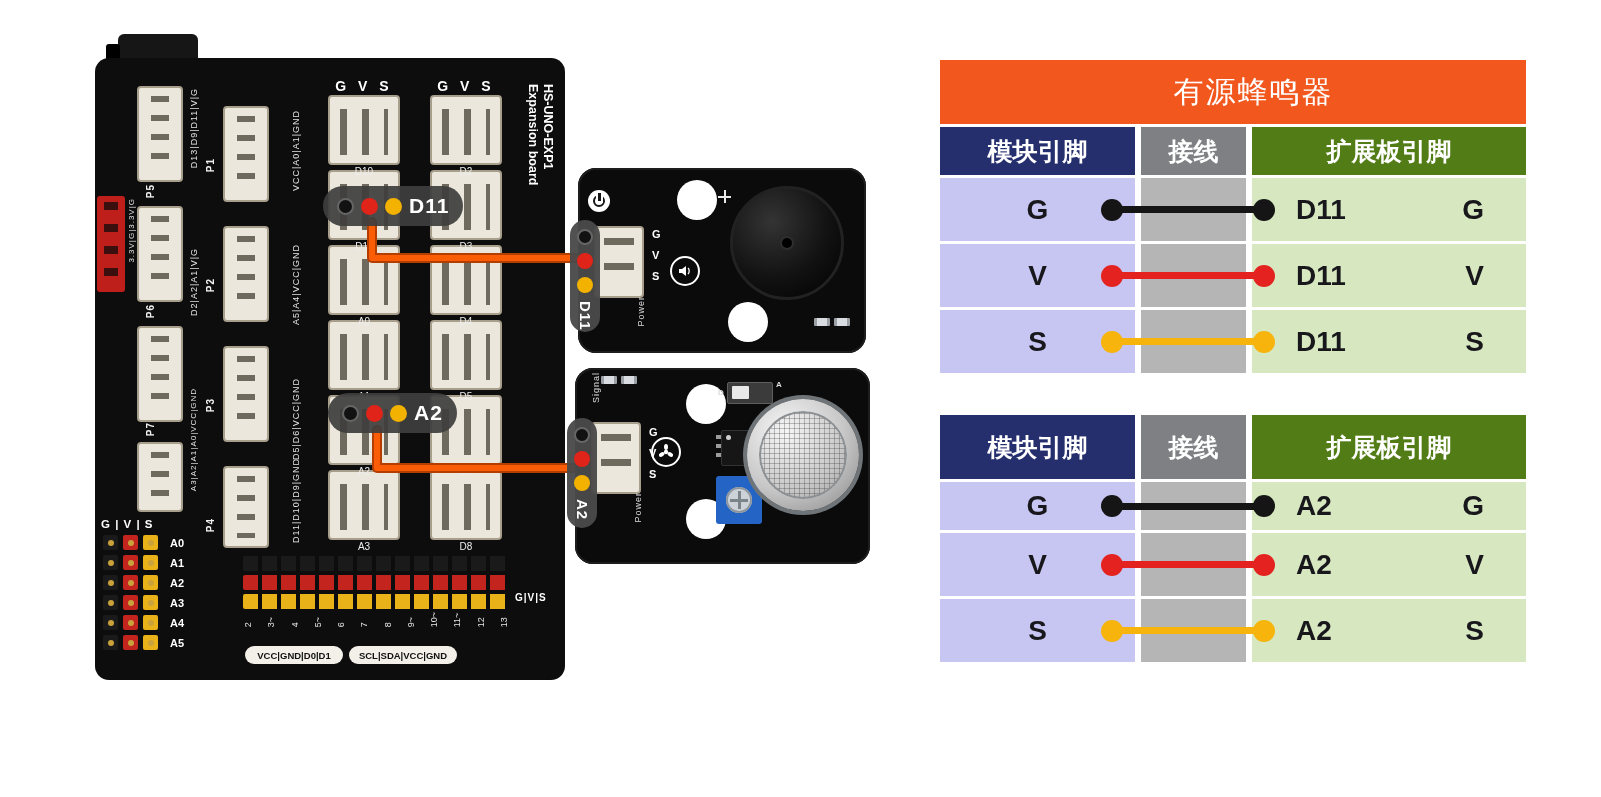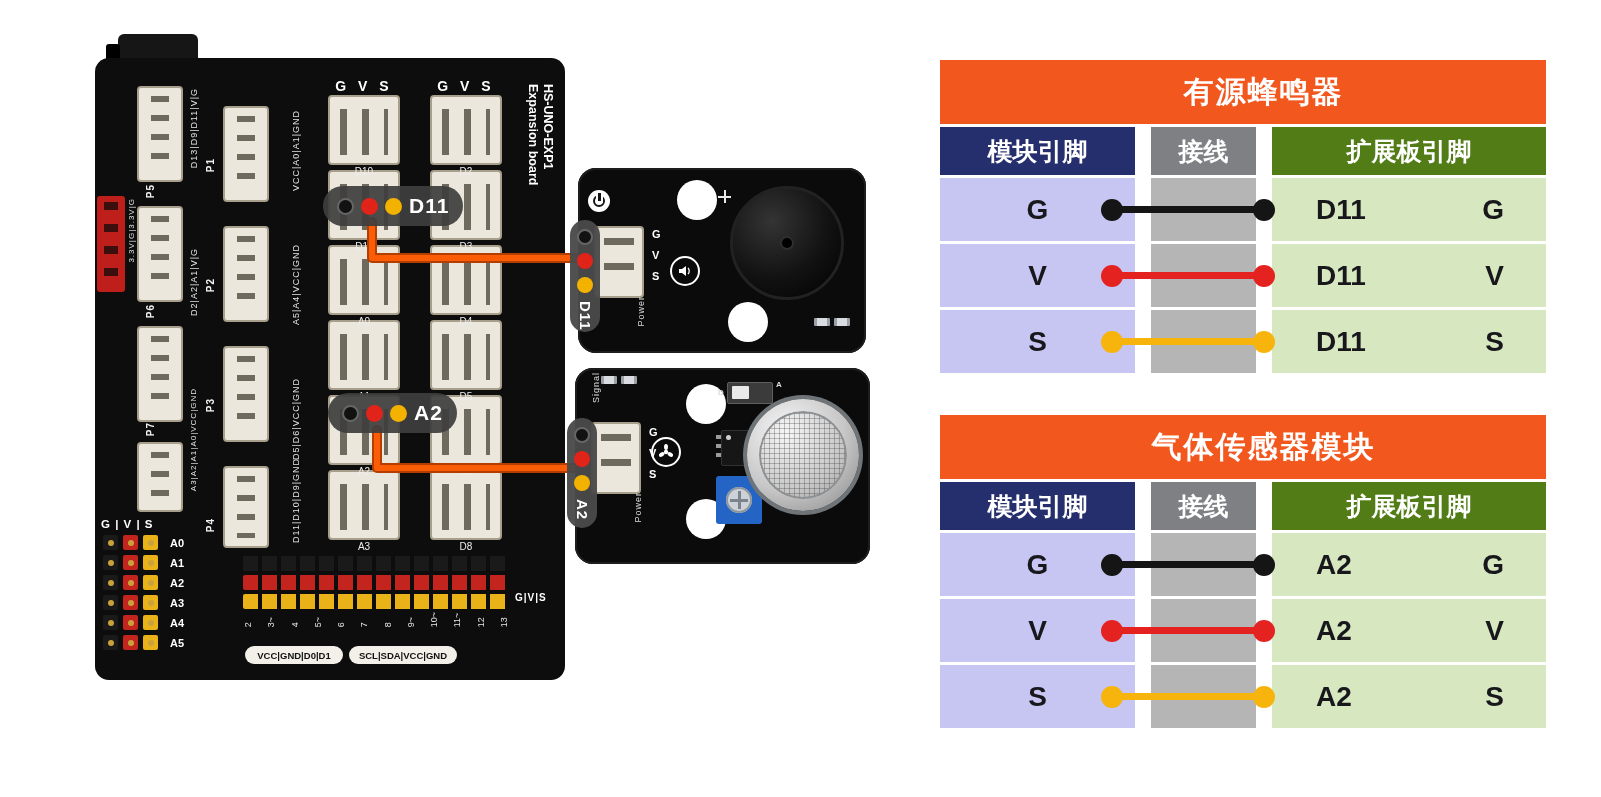--- a/index.html
+++ b/index.html
@@ -100,23 +100,23 @@
         background-image:repeating-linear-gradient(0deg,rgba(55,55,55,.3) 0 1px,transparent 1px 5px),
                          repeating-linear-gradient(90deg,rgba(55,55,55,.3) 0 1px,transparent 1px 5px);
         box-shadow:inset 0 0 0 2px #8d9194;}
 
   
   .caption{position:absolute;left:33px;top:706px;font-size:27px;font-weight:bold;color:#141414;}
 
   
   .ctable{position:absolute;width:580px;display:grid;grid-template-rows:64px 48px 63px 63px 63px;
           row-gap:3px;background:#fff;z-index:5;}
-  .ttl{display:flex;align-items:center;justify-content:center;color:#fff;font-weight:bold;
+  .ttl{display:flex;align-items:center;justify-content:center;color:#fff;font-weight:normal;
        font-size:30px;letter-spacing:2px;padding-left:41px;}
-  .thead,.trow{display:grid;grid-template-columns:195px 105px 274px;column-gap:16px;position:relative;}
+  .thead,.trow{display:grid;grid-template-columns:195px 105px 274px;column-gap:6px;position:relative;}
   .hc{display:flex;align-items:center;justify-content:center;color:#fff;font-weight:bold;font-size:25px;}
   .cell{display:flex;align-items:center;}
   .c1{justify-content:center;font-size:28px;font-weight:bold;color:#17171c;}
   .c3{font-size:28px;font-weight:bold;color:#17171c;}
   .c3 .bp{margin-left:44px;}
   .c3 .bl{margin-left:auto;margin-right:42px;}
   .twire{position:absolute;left:161px;top:50%;transform:translateY(-50%);width:174px;
          display:flex;align-items:center;z-index:1;}
   .twire .wd{width:22px;height:22px;border-radius:50%;background:currentColor;flex:none;}
   .twire .wl{flex:1;height:7px;background:currentColor;margin:0 -3px;}
@@ -443,21 +443,20 @@
       </div>
       <div class="twire" style="color: rgb(246, 180, 13);">
           <span class="wd"></span>
           <span class="wl"></span>
           <span class="wd"></span>
         </div>
     </div>
   </div>
 
   <div class="ctable" style="left:940px;top:415px;">
-    <div class="ttl" style="background: rgb(242, 87, 30);">气体传感器模块</div>
     <div class="thead">
       <div class="hc" style="background: rgb(37, 47, 109);">模块引脚</div>
       <div class="hc" style="background: rgb(127, 128, 132);">接线</div>
       <div class="hc" style="background: rgb(82, 124, 21);">扩展板引脚</div>
     </div>
     <div class="trow">
       <div class="cell c1" style="background: rgb(199, 197, 241);">G</div>
       <div class="cell c2" style="background: rgb(181, 181, 181);"></div>
       <div class="cell c3" style="background: rgb(215, 232, 192);">
         <span class="bp">A2</span>

